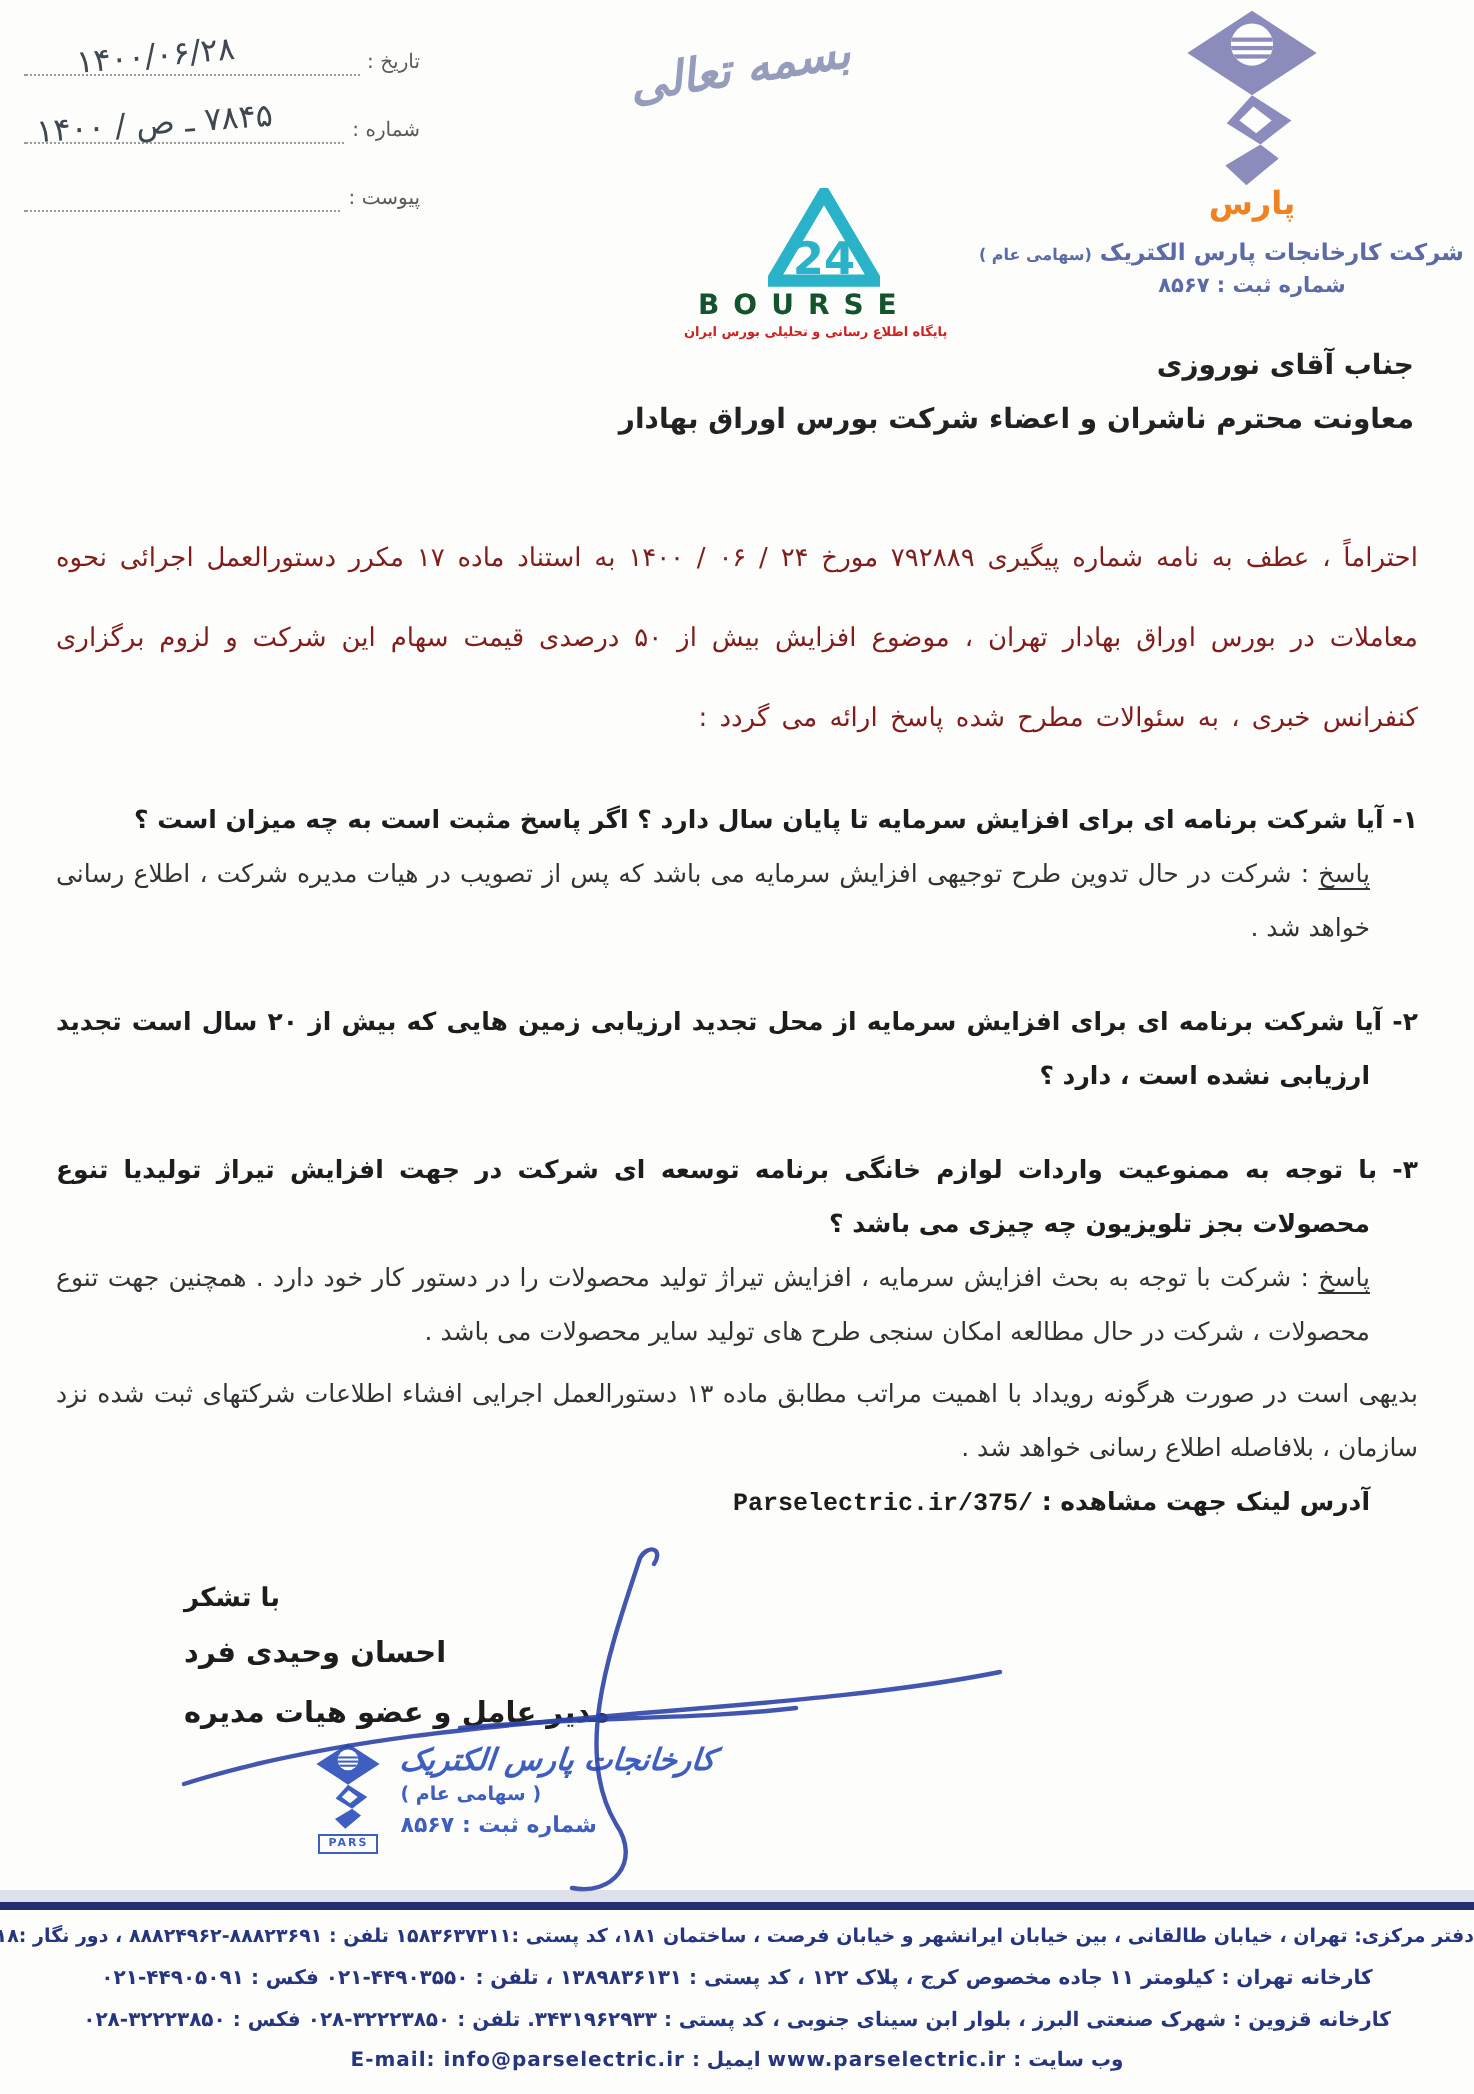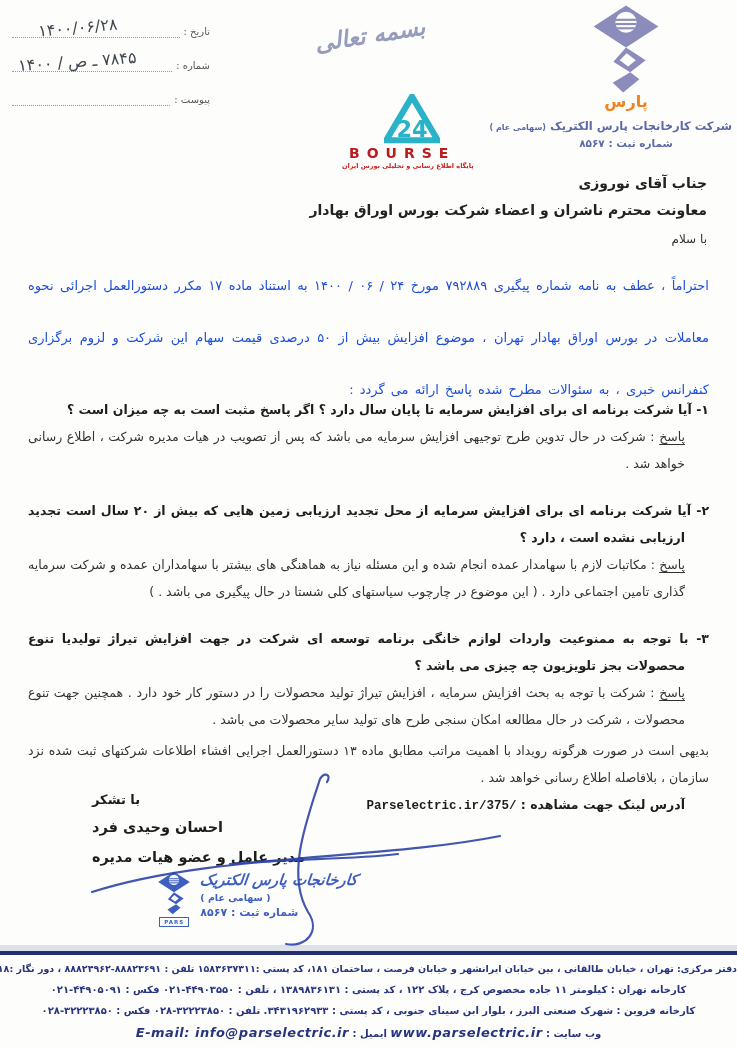--- a/index.html
+++ b/index.html
@@ -29,31 +29,31 @@
   .pars-logo-svg { width:82px; height:90px; display:block; margin:0 auto; }
   .pars-logo-svg .pp { fill:var(--brand_purple, #8b8cbb); }
   .brand-fa { font-size:16px; font-weight:bold; color:var(--brand_orange, #f08222); margin-top:-2px; letter-spacing:1px; }
   .co-name { margin-top:8px; font-size:11.5px; font-weight:bold; color:#5c6ba8; white-space:nowrap; }
   .co-name .co-type { font-size:8px; font-weight:bold;padding-left:37px; }
   .co-reg { margin-top:4px; font-size:10.5px; font-weight:bold; color:#5c6ba8; }
 
   
   .bourse { position:absolute; left:342px; top:94px; width:140px; text-align:left; direction:ltr; }
   .bourse-tri { display:block; margin:0 auto; }
-  .bourse-name { font-size:14px; font-weight:bold; letter-spacing:7px; color:#b91c1c; margin-top:1px; padding-left:7px; }
+  .bourse-name { font-size:14px; font-weight:bold; letter-spacing:7px; color:#14532d; margin-top:1px; padding-left:7px; }
   .bourse-tag { font-size:6.5px; font-weight:bold; color:var(--bourse_red, #cc2222); margin-top:1px; direction:rtl; }
 
   
   .recipient { position:absolute; right:30px; left:30px; top:170px; }
   .recipient .r1, .recipient .r2 { font-weight:bold; font-size:14px; color:#222; line-height:27px; }
   .recipient .r3 { font-size:12px; color:#333; line-height:26px; margin-top:2px; }
 
   
-  .intro { position:absolute; right:28px; left:28px; top:260px; font-size:13px; line-height:52px;
-    text-align:justify; color:#1d4ed8; word-spacing:2px; }
+  .intro { position:absolute; right:28px; left:28px; top:260px; font-size:13px; line-height:40px;
+    text-align:justify; color:#7f1d1d; word-spacing:2px; }
   .qa { position:absolute; right:28px; left:28px; top:376px; font-size:12.5px; line-height:27px; color:#333; }
   .qa .q { font-weight:bold; color:#1d1d1d; padding-right:24px; text-indent:-24px; text-align:justify; margin-top:20px; }
   .qa .a { padding-right:24px; text-align:justify; }
   .qa .ul { text-decoration:underline; text-underline-offset:3px; }
   .closing { margin-top:4px; text-align:justify; }
   .link-line { font-weight:bold; color:#1d1d1d; padding-right:24px; }
   .link-latin { direction:ltr; unicode-bidi:embed; font-family:Liberation Mono, monospace; }
 
   
   .sig-block { position:absolute; left:92px; top:792px; width:330px; text-align:left; color:#1d1d1d; }
@@ -72,21 +72,21 @@
   .sig-ink { position:absolute; left:80px; top:770px; width:440px; height:205px; pointer-events:none; }
   .sig-ink path { stroke:#2e44a6; stroke-width:2.2; fill:none; stroke-linecap:round; opacity:.9; }
 
   
   .footer { position:absolute; left:0; right:0; top:951px; height:96px;
     border-top:4px solid #232f6e; box-shadow:0 -6px 0 rgba(130,140,185,.25);
     padding-top:7px; color:var(--footer_navy, #27357f); }
   .footer .fl { text-align:center; white-space:nowrap; font-size:9.5px; font-weight:bold; line-height:13px; margin-bottom:8px; }
   .footer .fl2 { font-size:10px; }
   .web-line { text-align:center; font-size:10px; font-weight:bold; }
-  .web-line .latin { direction:ltr; unicode-bidi:embed; font-size:13px; letter-spacing:.5px;font-style:italic; }
+  .web-line .latin { direction:ltr; unicode-bidi:embed; font-size:10px; letter-spacing:.5px; }
 </style>
 </head>
 <body>
 
 <div class="page">
 
   <div class="ref-block">
     <div class="ref-row">
       <span class="lbl">تاریخ :</span>
       <span class="dots"></span>
@@ -134,41 +134,36 @@
       <polygon points="50,4 96,82 4,82" fill="none" stroke="#29b2c8" stroke-width="11"></polygon>
       <text x="50" y="76" text-anchor="middle" font-size="40" font-weight="bold" fill="#29b2c8" font-family="DejaVu Sans, sans-serif">24</text>
     </svg>
     <div class="bourse-name">BOURSE</div>
     <div class="bourse-tag">پایگاه اطلاع رسانی و تحلیلی بورس ایران</div>
   </div>
 
   <div class="recipient">
     <div class="r1">جناب آقای نوروزی</div>
     <div class="r2">معاونت محترم ناشران و اعضاء شرکت بورس اوراق بهادار</div>
-    <div class="r3">با سلام</div>
   </div>
 
   <p class="intro">احتراماً ، عطف به نامه شماره پیگیری ۷۹۲۸۸۹ مورخ ۲۴ / ۰۶ / ۱۴۰۰ به استناد ماده ۱۷ مکرر دستورالعمل اجرائی نحوه معاملات در بورس اوراق بهادار تهران ، موضوع افزایش بیش از ۵۰ درصدی قیمت سهام این شرکت و لزوم برگزاری کنفرانس خبری ، به سئوالات مطرح شده پاسخ ارائه می گردد :</p>
 
   <div class="qa">
     <p class="q">
       <span>۱-</span>
       <span>آیا شرکت برنامه ای برای افزایش سرمایه تا پایان سال دارد ؟ اگر پاسخ مثبت است به چه میزان است ؟</span>
     </p>
     <p class="a">
       <span class="ul">پاسخ</span>
       <span>: شرکت در حال تدوین طرح توجیهی افزایش سرمایه می باشد که پس از تصویب در هیات مدیره شرکت ، اطلاع رسانی خواهد شد .</span>
     </p>
     <p class="q">
       <span>۲-</span>
       <span>آیا شرکت برنامه ای برای افزایش سرمایه از محل تجدید ارزیابی زمین هایی که بیش از ۲۰ سال است تجدید ارزیابی نشده است ، دارد ؟</span>
-    </p>
-    <p class="a">
-      <span class="ul">پاسخ</span>
-      <span>: مکاتبات لازم با سهامدار عمده انجام شده و این مسئله نیاز به هماهنگی های بیشتر با سهامداران عمده و شرکت سرمایه گذاری تامین اجتماعی دارد . ( این موضوع در چارچوب سیاستهای کلی شستا در حال پیگیری می باشد . )</span>
     </p>
     <p class="q">
       <span>۳-</span>
       <span>با توجه به ممنوعیت واردات لوازم خانگی برنامه توسعه ای شرکت در جهت افزایش تیراژ تولیدیا تنوع محصولات بجز تلویزیون چه چیزی می باشد ؟</span>
     </p>
     <p class="a">
       <span class="ul">پاسخ</span>
       <span>: شرکت با توجه به بحث افزایش سرمایه ، افزایش تیراژ تولید محصولات را در دستور کار خود دارد . همچنین جهت تنوع محصولات ، شرکت در حال مطالعه امکان سنجی طرح های تولید سایر محصولات می باشد .</span>
     </p>
     <p class="closing">بدیهی است در صورت هرگونه رویداد با اهمیت مراتب مطابق ماده ۱۳ دستورالعمل اجرایی افشاء اطلاعات شرکتهای ثبت شده نزد سازمان ، بلافاصله اطلاع رسانی خواهد شد .</p>

